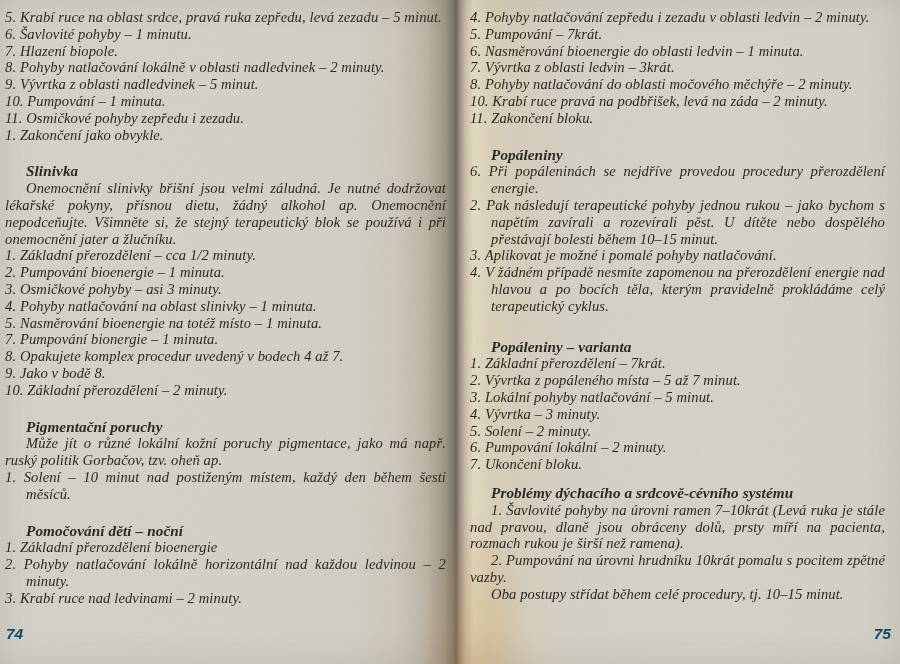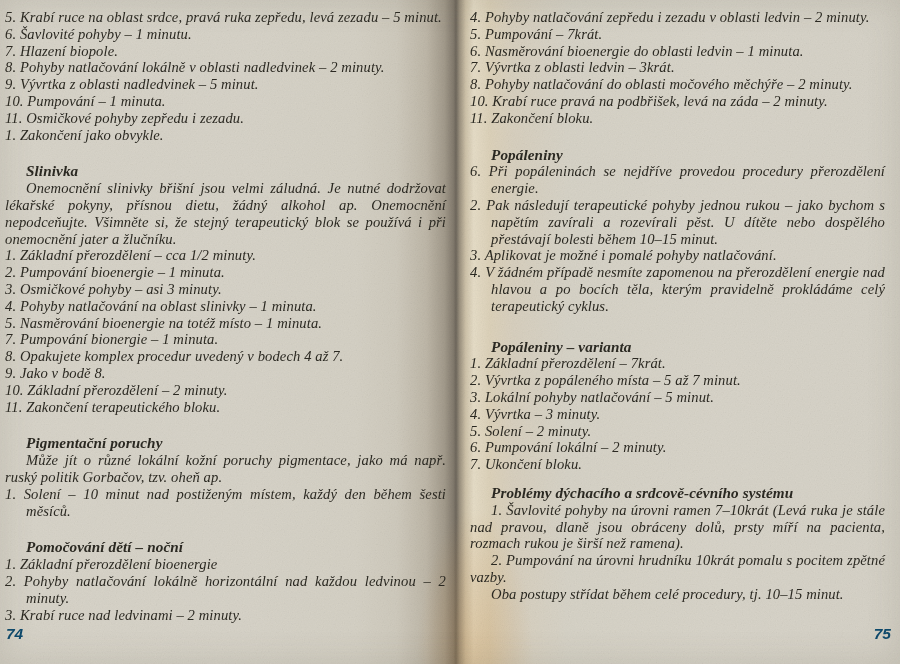--- a/index.html
+++ b/index.html
@@ -88,21 +88,20 @@
     <div class="para">Onemocnění slinivky břišní jsou velmi záludná. Je nutné dodržovat lékařské pokyny, přísnou dietu, žádný alkohol ap. Onemocnění nepodceňujte. Všimněte si, že stejný terapeutický blok se používá i při onemocnění jater a žlučníku.</div>
     <div class="hi">1. Základní přerozdělení – cca 1/2 minuty.</div>
     <div class="hi">2. Pumpování bioenergie – 1 minuta.</div>
     <div class="hi">3. Osmičkové pohyby – asi 3 minuty.</div>
     <div class="hi">4. Pohyby natlačování na oblast slinivky – 1 minuta.</div>
     <div class="hi">5. Nasměrování bioenergie na totéž místo – 1 minuta.</div>
     <div class="hi">7. Pumpování bionergie – 1 minuta.</div>
     <div class="hi">8. Opakujete komplex procedur uvedený v bodech 4 až 7.</div>
     <div class="hi">9. Jako v bodě 8.</div>
     <div class="hi">10. Základní přerozdělení – 2 minuty.</div>
-    <div class="hi">11. Zakončení terapeutického bloku.</div>
 
     <div class="h">Pigmentační poruchy</div>
     <div class="para">Může jít o různé lokální kožní poruchy pigmentace, jako má např. ruský politik Gorbačov, tzv. oheň ap.</div>
     <div class="hi">1. Solení – 10 minut nad postiženým místem, každý den během šesti měsíců.</div>
 
     <div class="h">Pomočování dětí – noční</div>
     <div class="hi">1. Základní přerozdělení bioenergie</div>
     <div class="hi">2. Pohyby natlačování lokálně horizontální nad každou ledvinou – 2 minuty.</div>
     <div class="hi">3. Krabí ruce nad ledvinami – 2 minuty.</div>
   </div>

